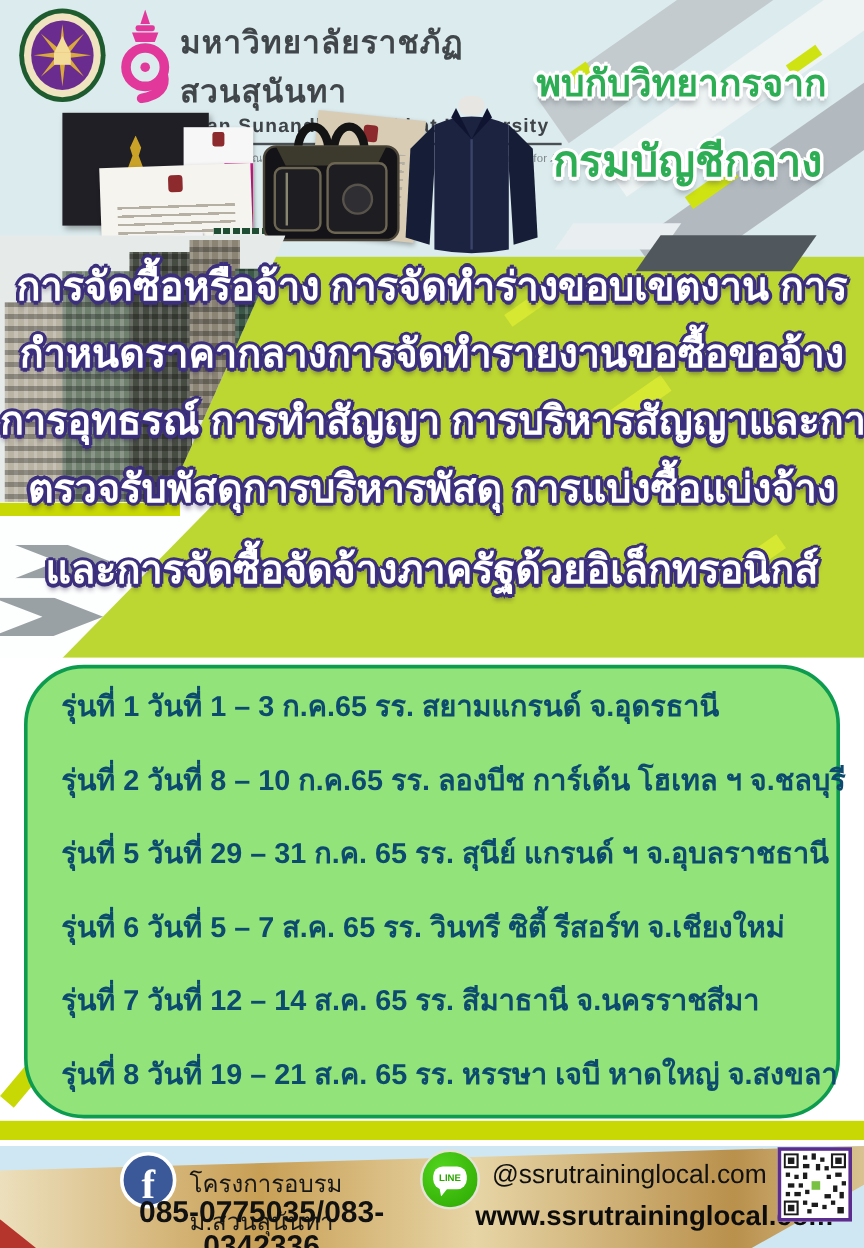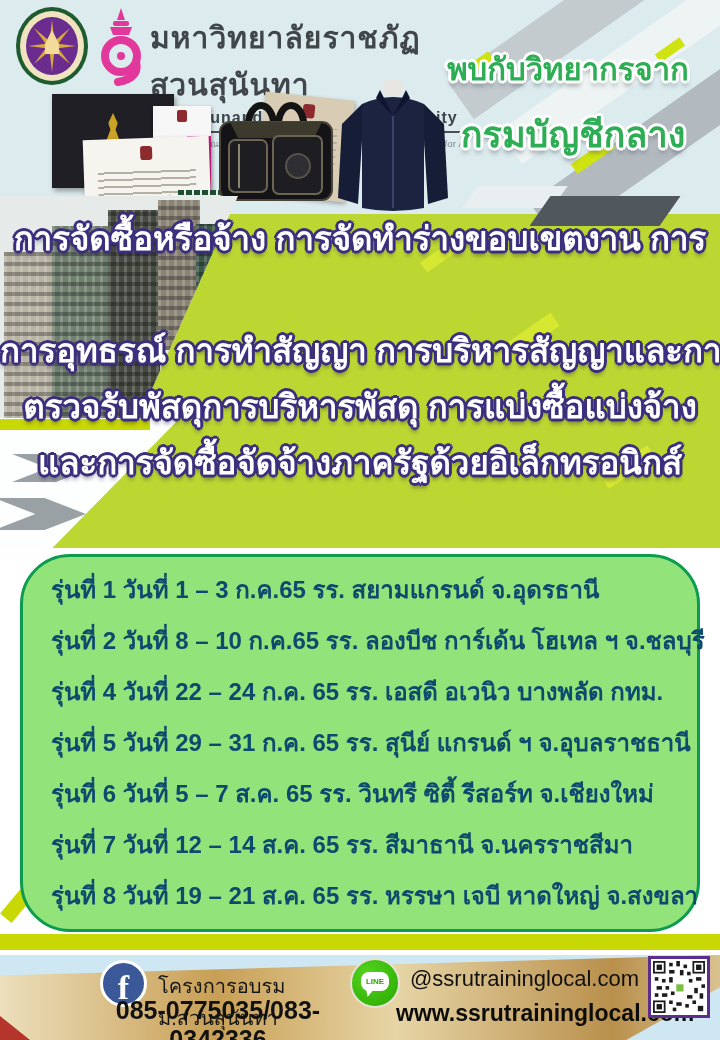--- a/index.html
+++ b/index.html
@@ -16,21 +16,21 @@
   .s3{left:90px;top:95px;width:360px;height:46px;background:#b2bac0;}
   .dash{position:absolute;transform:rotate(-35deg);background:#cfe312;}
   .d1{left:40px;top:60px;width:34px;height:10px;}
   .d2{left:150px;top:150px;width:46px;height:12px;}
   .d3{left:235px;top:45px;width:30px;height:10px;}
 
   
   .seal{left:14px;top:6px;width:76px;height:80px;}
   .crest{left:96px;top:8px;width:50px;height:78px;}
   .hdr-text{left:150px;top:14px;width:330px;}
-  .uni-th{font-size:30px;font-weight:700;color:#41464b;letter-spacing:1px;}
+  .uni-th{font-size:26px;font-weight:700;color:#41464b;letter-spacing:1px;}
   .uni-en{font-size:16px;font-weight:700;color:#3f4449;letter-spacing:1px;margin-top:1px;}
   .hdr-rule{width:318px;border-top:2px solid #4a4f54;margin:4px 0 3px 0;}
   .tagline{font-size:9.5px;color:#7c858b;letter-spacing:.2px;}
 
   
   .promo{width:300px;text-align:center;font-weight:700;color:#2eae54;
     text-shadow:-2px -2px 0 #fff,2px -2px 0 #fff,-2px 2px 0 #fff,2px 2px 0 #fff,
                 -3px 0 0 #fff,3px 0 0 #fff,0 -3px 0 #fff,0 3px 0 #fff,0 5px 5px rgba(60,70,75,.55);}
   .promo1{left:418px;top:44px;font-size:31px;}
   .promo2{left:428px;top:106px;font-size:36px;width:290px;font-family:Liberation Serif, serif;}
@@ -237,31 +237,31 @@
   </div>
   <div class="abs lime-stripe"></div>
   <div class="lime-acc la1"></div>
   <div class="lime-acc la2"></div>
   <div class="lime-acc la3"></div>
 
   <div class="abs promo promo1">พบกับวิทยากรจาก</div>
   <div class="abs promo promo2">กรมบัญชีกลาง</div>
 
   <div class="abs title-line" style="top:212px;">การจัดซื้อหรือจ้าง การจัดทำร่างขอบเขตงาน การ</div>
+  <div class="abs title-line" style="top:268px;">กำหนดราคากลางการจัดทำรายงานขอซื้อขอจ้าง</div>
   <div class="abs title-line" style="top:324px;">การอุทธรณ์ การทำสัญญา การบริหารสัญญาและการ</div>
   <div class="abs title-line" style="top:380px;">ตรวจรับพัสดุการบริหารพัสดุ การแบ่งซื้อแบ่งจ้าง</div>
-  <div class="abs title-line" style="top:436px;">และการจัดซื้อจัดจ้างภาครัฐด้วยอิเล็กทรอนิกส์</div>
+  <div class="abs title-line" style="top:448px;">และการจัดซื้อจัดจ้างภาครัฐด้วยอิเล็กทรอนิกส์</div>
 
   <div class="abs sched-bg"></div>
   <div class="abs band-ribbon"></div>
   <div class="abs band-yellow"></div>
   <div class="abs sched-box">
     <div class="sched-item">รุ่นที่ 1 วันที่ 1 – 3 ก.ค.65 รร. สยามแกรนด์ จ.อุดรธานี</div>
     <div class="sched-item">รุ่นที่ 2 วันที่ 8 – 10 ก.ค.65 รร. ลองบีช การ์เด้น โฮเทล ฯ  จ.ชลบุรี</div>
-    <div class="sched-item">รุ่นที่ 4 วันที่ 22 – 24 ก.ค. 65 รร. เอสดี อเวนิว  บางพลัด กทม.</div>
     <div class="sched-item">รุ่นที่ 5 วันที่ 29 – 31 ก.ค. 65 รร. สุนีย์ แกรนด์  ฯ จ.อุบลราชธานี</div>
     <div class="sched-item">รุ่นที่ 6 วันที่ 5 – 7 ส.ค. 65 รร. วินทรี ซิตี้ รีสอร์ท จ.เชียงใหม่</div>
     <div class="sched-item">รุ่นที่ 7 วันที่ 12 – 14 ส.ค. 65 รร. สีมาธานี  จ.นครราชสีมา</div>
     <div class="sched-item">รุ่นที่ 8 วันที่ 19 – 21 ส.ค. 65 รร. หรรษา เจบี หาดใหญ่  จ.สงขลา</div>
   </div>
 
   <div class="abs footer-bg"></div>
   <div class="abs gold-band"></div>
   <div class="abs red-sliver"></div>
 

